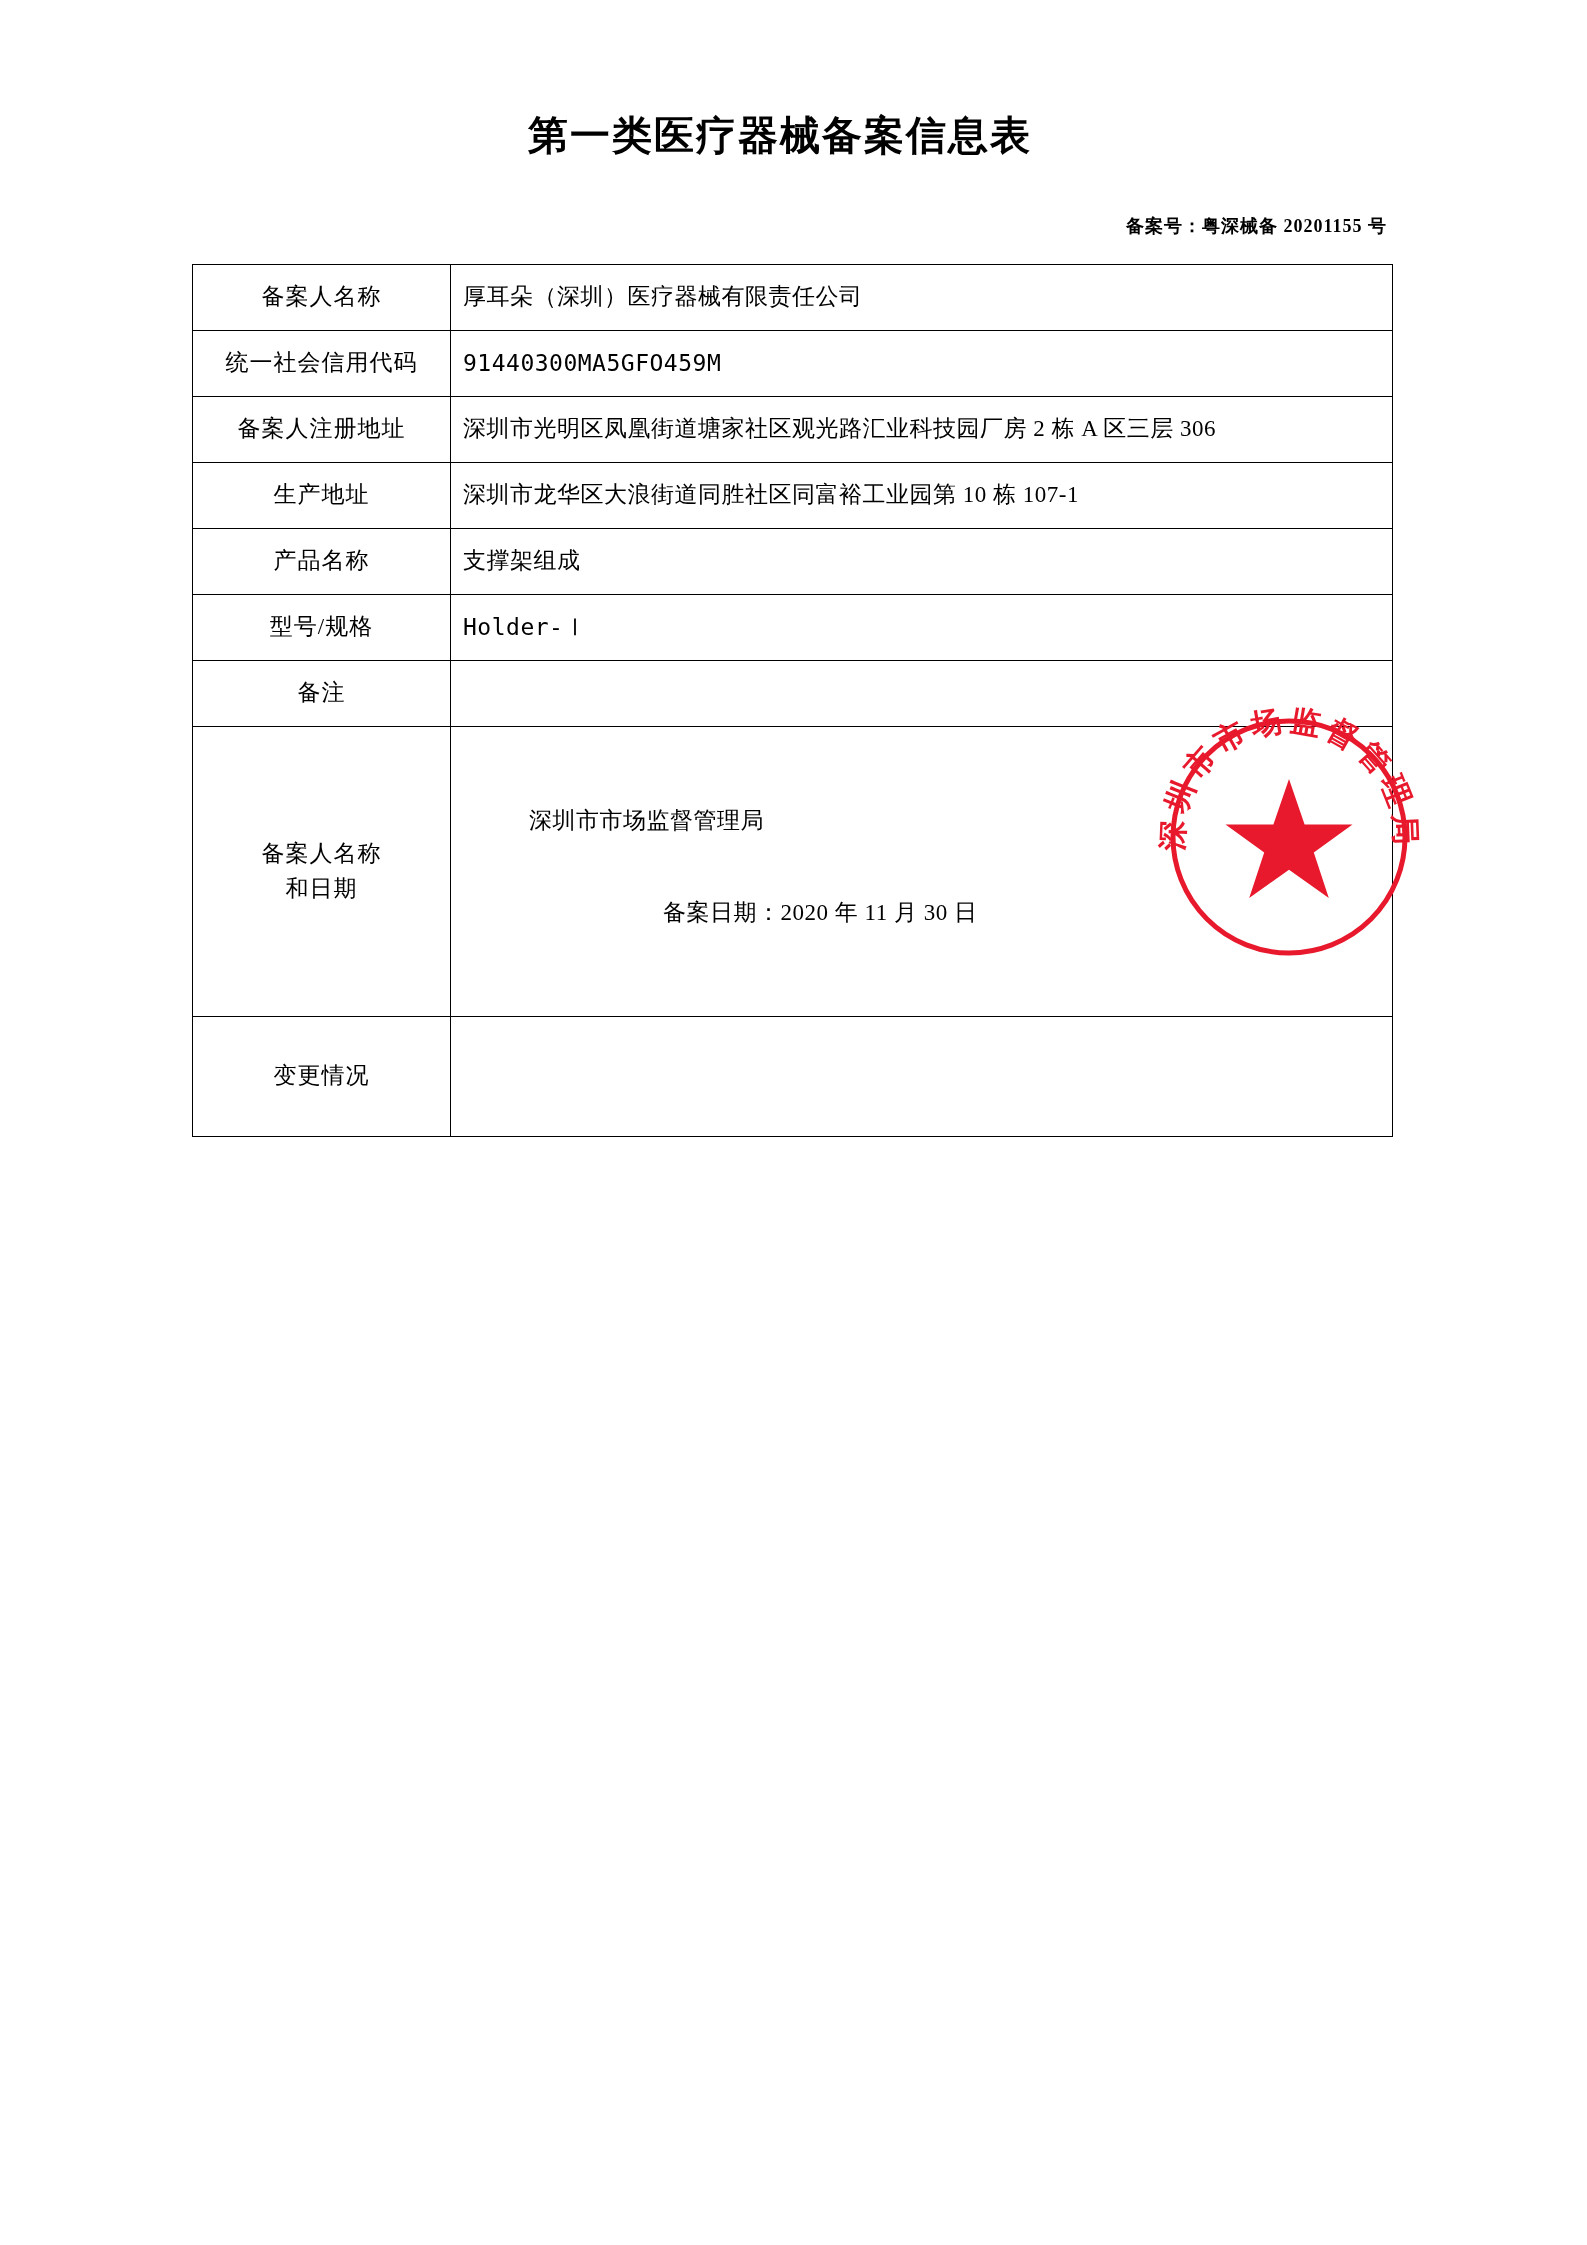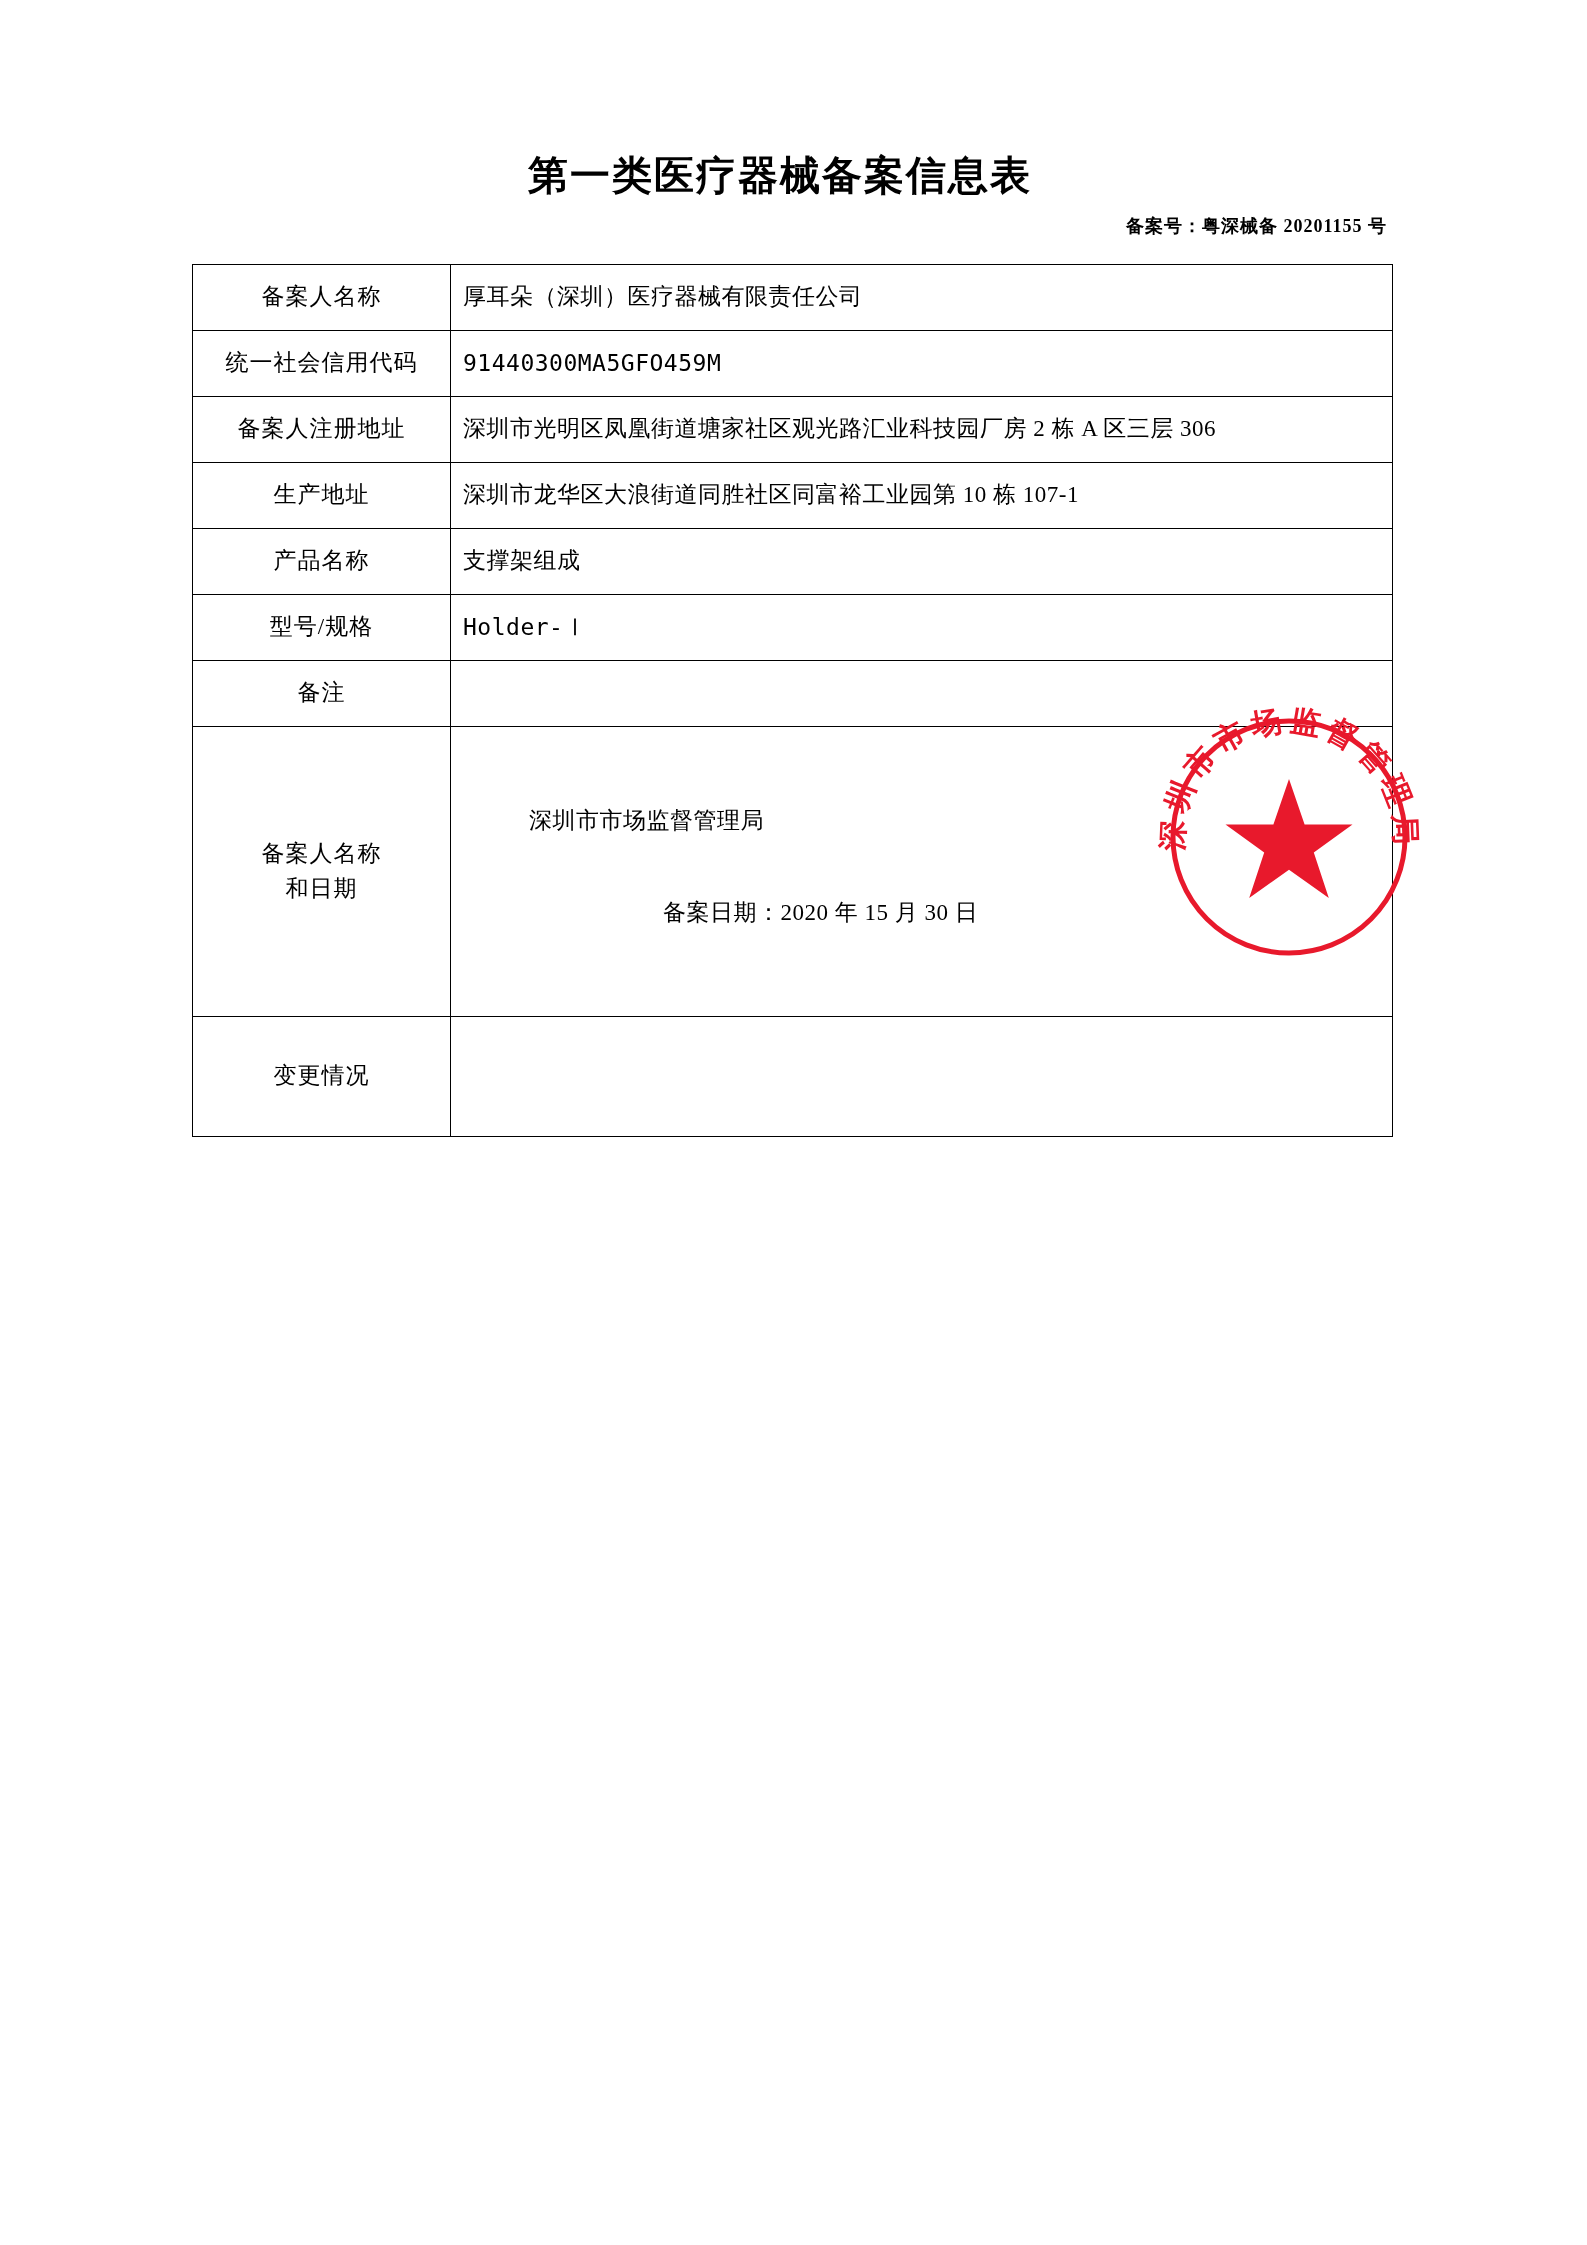--- a/index.html
+++ b/index.html
@@ -24,21 +24,20 @@
   .doc-title {
     position: absolute;
     top: 108px;
     left: 0;
     width: 1560px;
     text-align: center;
     font-family: "DejaVu Sans", "Liberation Sans", sans-serif;
     font-size: 40px;
     font-weight: bold;
     letter-spacing: 2px;
-    margin-top: 40px;
   }
   .record-no {
     position: absolute;
     top: 214px;
     left: 0;
     width: 1387px;
     text-align: right;
     font-family: "Liberation Serif", serif;
     font-size: 18px;
     font-weight: bold;
@@ -169,21 +168,21 @@
         <td class="label">备注</td>
         <td class="value"></td>
       </tr>
       <tr class="r10">
         <td class="label two-line-label">
           <div>备案人名称</div>
           <div>和日期</div>
         </td>
         <td class="cell-unit">
           <div class="unit-name">深圳市市场监督管理局</div>
-          <div class="unit-date">备案日期：2020 年 15 月 30 日</div>
+          <div class="unit-date">备案日期：2020 年 11 月 30 日</div>
 
           <div class="seal">
             <svg width="300" height="300" viewBox="0 0 300 300" aria-hidden="true">
               <defs>
                 <path id="sealArc" d="M 150,150 m -112,0 a 112,112 0 1 1 224,0" fill="none"></path>
                 <path id="sealArcText" d="M 44,150 a 106,106 0 0 1 212,0" fill="none"></path>
               </defs>
               <circle cx="150" cy="150" r="116" fill="none" stroke="#e8192c" stroke-width="5"></circle>
               <polygon points="150,92 165.6,137.4 213.5,137.4 174.8,165.6 189.8,211 150,182.8 110.2,211 125.2,165.6 86.5,137.4 134.4,137.4" fill="#e8192c"></polygon>
               <text font-family="DejaVu Sans, Liberation Sans, sans-serif" font-size="30" font-weight="bold" fill="#e8192c" letter-spacing="6">

